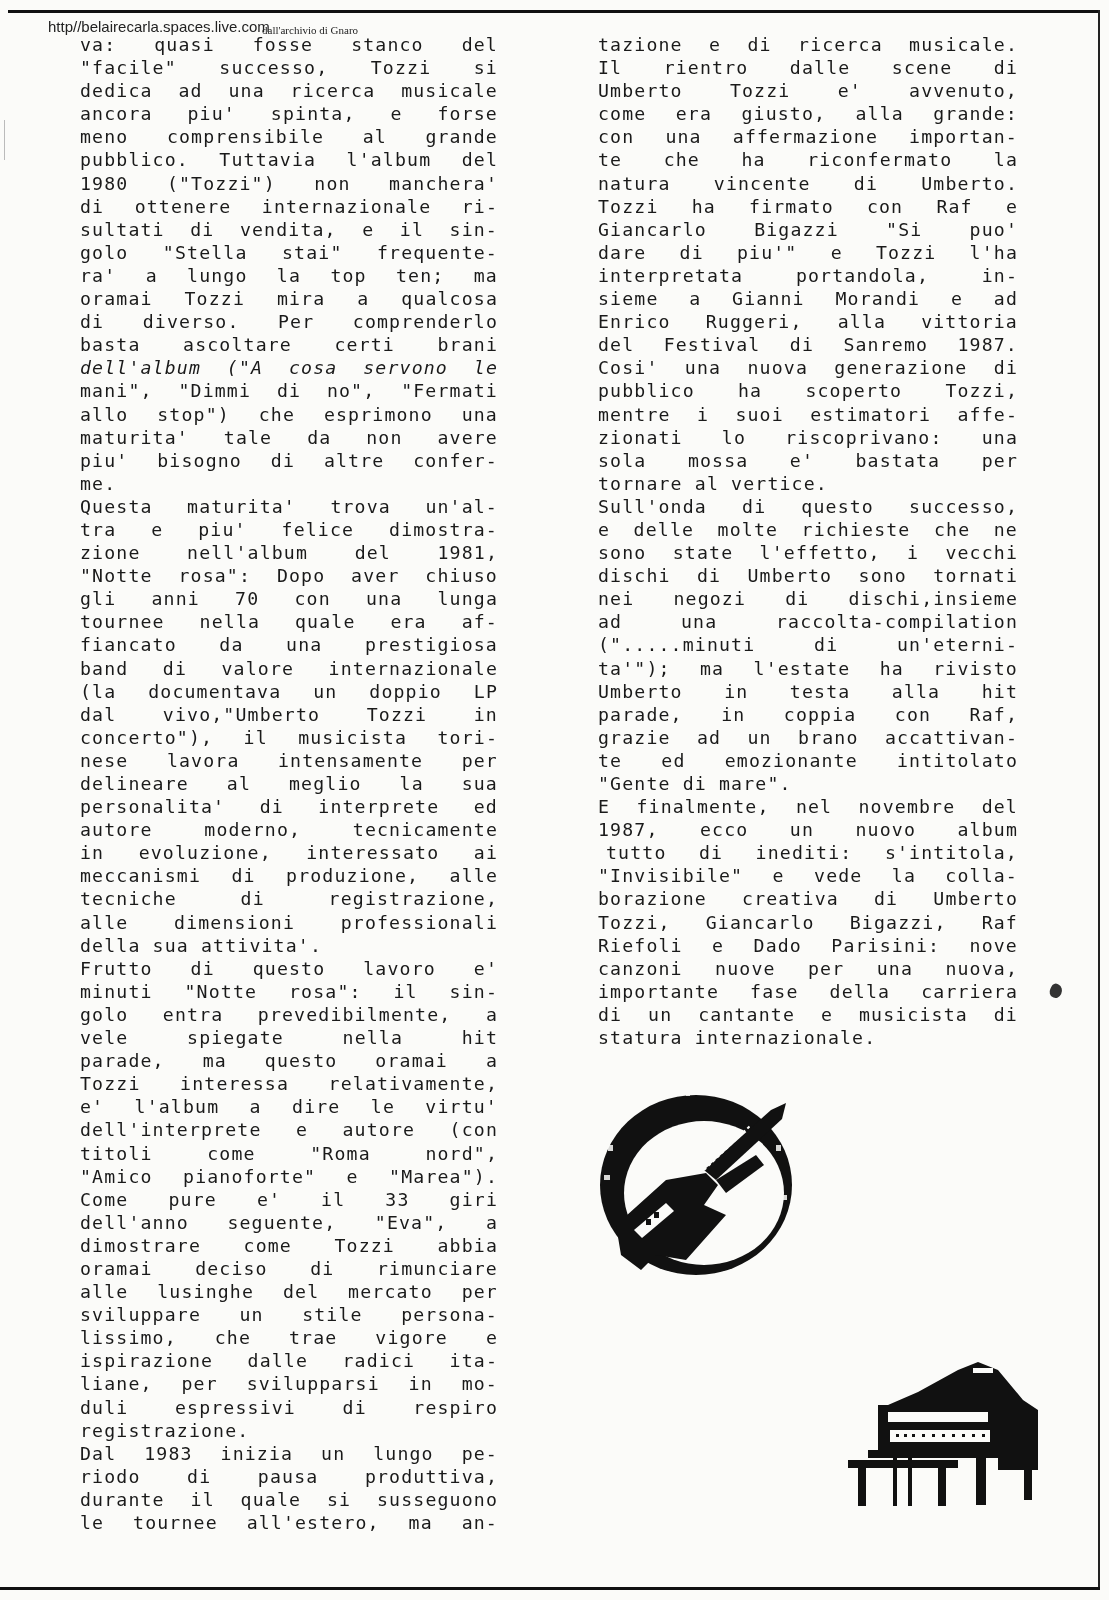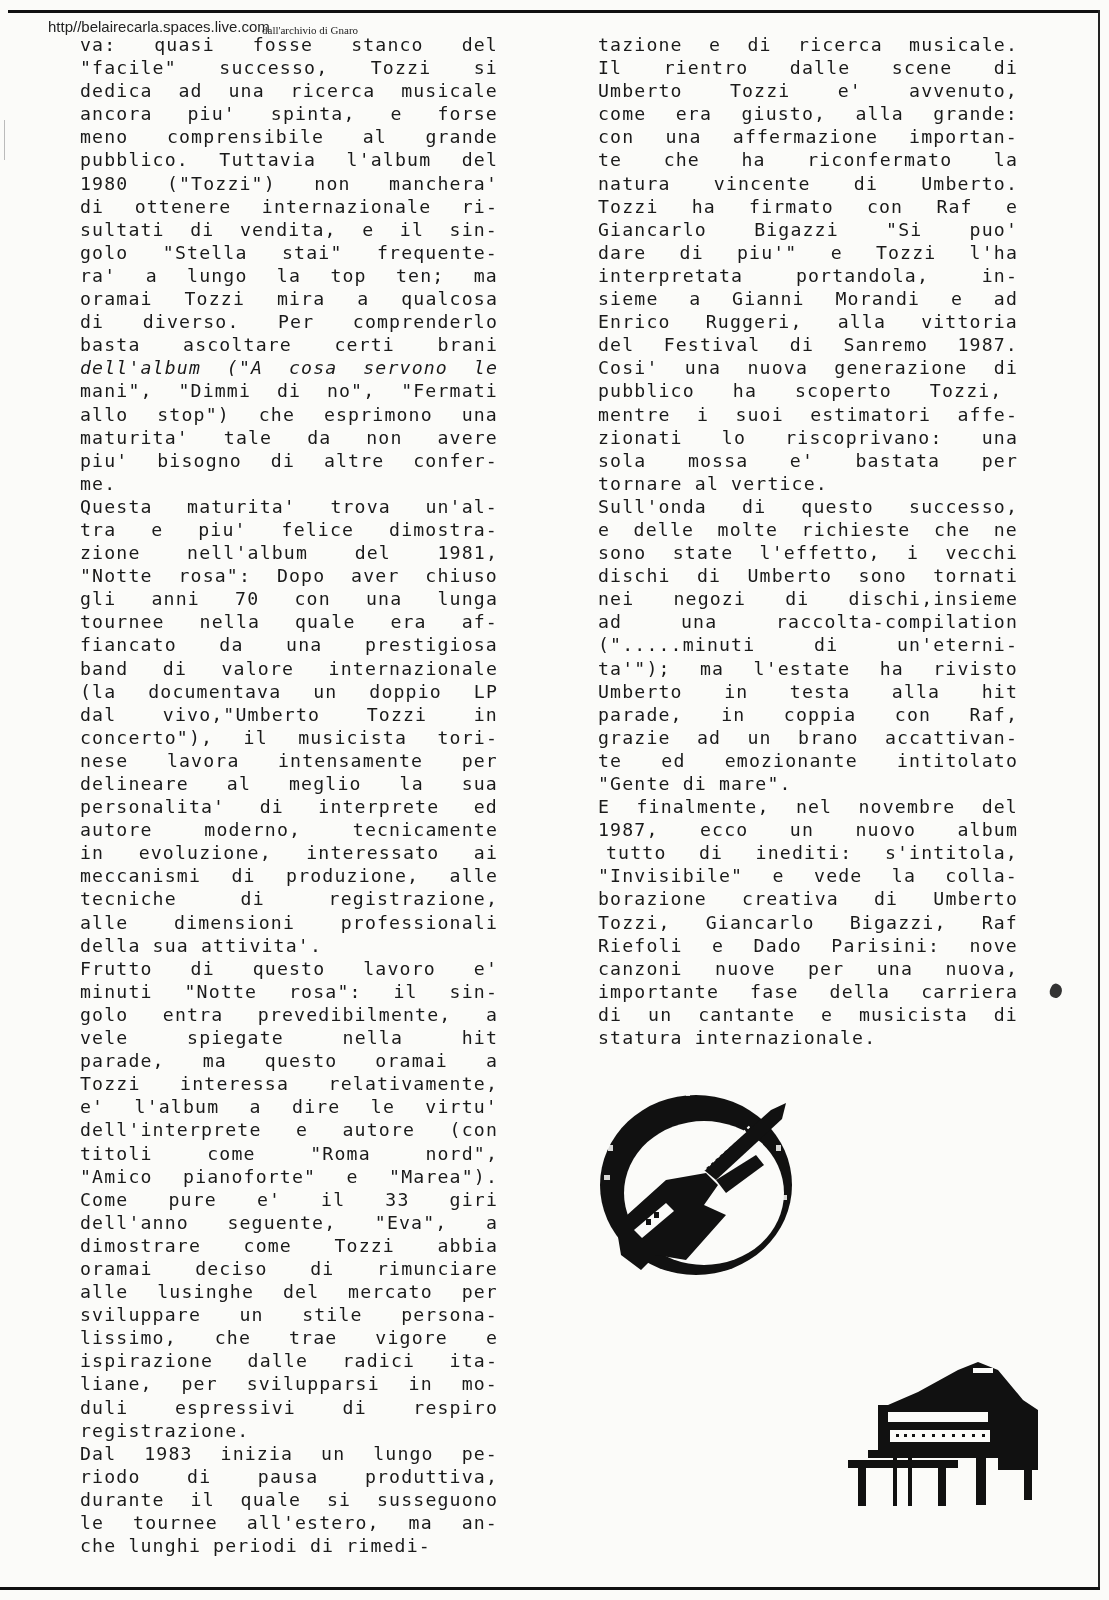--- a/index.html
+++ b/index.html
@@ -459,21 +459,20 @@
       <span>si</span>
       <span>susseguono</span>
     </div>
     <div class="line" style="display: flex; justify-content: space-between;">
       <span>le</span>
       <span>tournee</span>
       <span>all'estero,</span>
       <span>ma</span>
       <span>an-</span>
     </div>
-    <div class="line last">che lunghi periodi di rimedi-</div>
   </div>
 <div class="col col-right" id="col-right">
     <div class="line" style="display: flex; justify-content: space-between;">
       <span>tazione</span>
       <span>e</span>
       <span>di</span>
       <span>ricerca</span>
       <span>musicale.</span>
     </div>
     <div class="line" style="display: flex; justify-content: space-between;">
@@ -563,21 +562,21 @@
       <span>Sanremo</span>
       <span>1987.</span>
     </div>
     <div class="line" style="display: flex; justify-content: space-between;">
       <span>Cosi'</span>
       <span>una</span>
       <span>nuova</span>
       <span>generazione</span>
       <span>di</span>
     </div>
-    <div class="line" style="display: flex; justify-content: flex-start; gap: 38px;">
+    <div class="line" style="display: flex; justify-content: space-between; gap: 38px;">
       <span>pubblico</span>
       <span>ha</span>
       <span>scoperto</span>
       <span>Tozzi,</span>
     </div>
     <div class="line" style="display: flex; justify-content: space-between;">
       <span>mentre</span>
       <span>i</span>
       <span>suoi</span>
       <span>estimatori</span>

